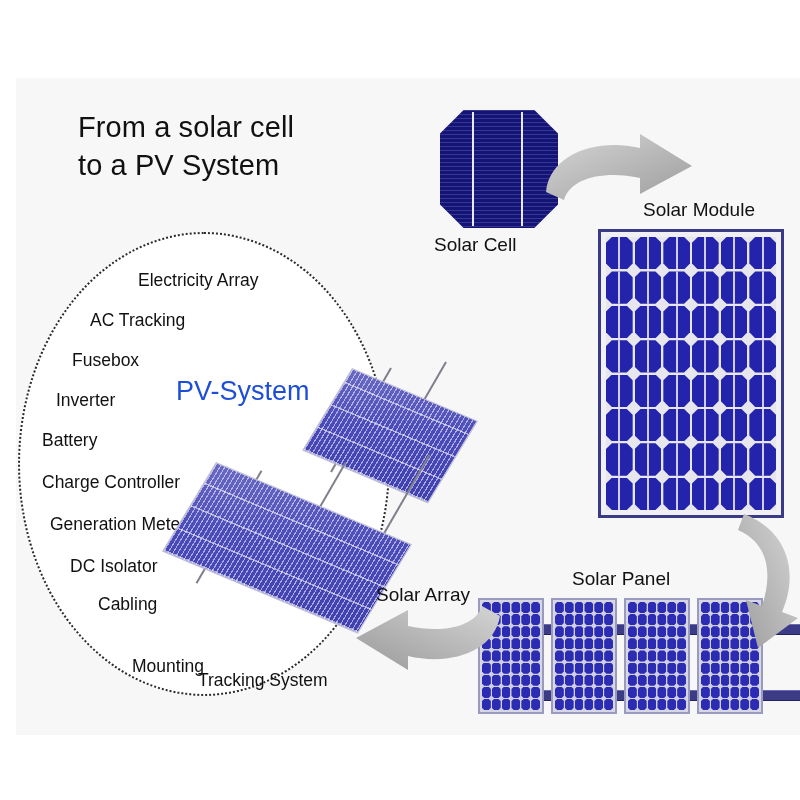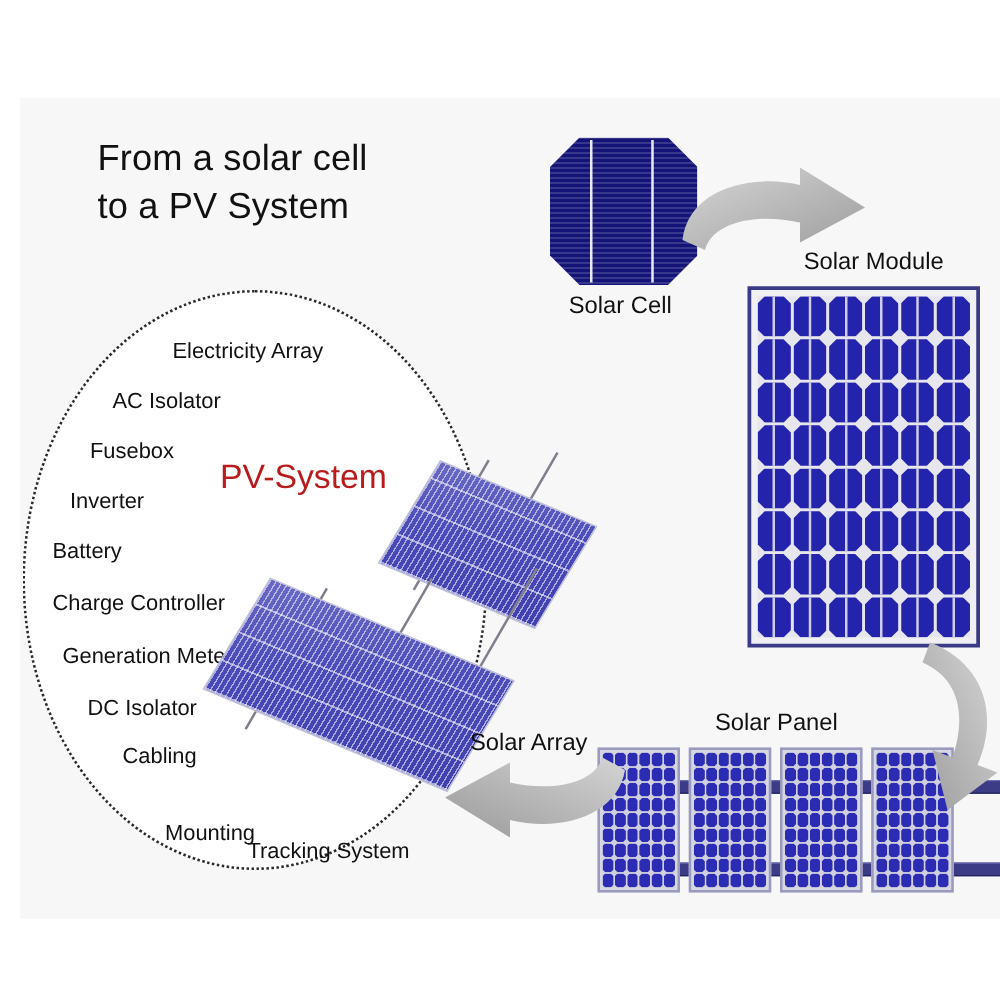--- a/index.html
+++ b/index.html
@@ -19,21 +19,21 @@
   
   .circle{position:absolute;left:18px;top:232px;width:368px;height:460px;
           border:2.3px dotted #2a2a2a;border-radius:50%;
           background:#ffffff;}
 
   
   .complist{position:absolute;left:20px;top:262px;width:330px;
             font-size:17.5px;color:#111;}
   .complist .ci{position:absolute;white-space:nowrap;}
 
-  .pvsys{position:absolute;left:176px;top:366px;font-size:27px;color:#b91c1c;
+  .pvsys{position:absolute;left:176px;top:376px;font-size:27px;color:#1d4ed8;
          white-space:nowrap;}
 
   
   .lbl{position:absolute;font-size:19px;color:#111;white-space:nowrap;}
 
   
   .cell{position:absolute;left:440px;top:110px;width:118px;height:118px;}
   .cell .body{position:absolute;inset:0;background:#141478;
      -webkit-clip-path:polygon(20% 0,80% 0,100% 20%,100% 80%,80% 100%,20% 100%,0 80%,0 20%);
      clip-path:polygon(20% 0,80% 0,100% 20%,100% 80%,80% 100%,20% 100%,0 80%,0 20%);}
@@ -100,41 +100,41 @@
 
   <div class="title">
     <div>From a solar cell</div>
     <div>to a PV System</div>
   </div>
 
   <div class="circle"></div>
 
   <div class="complist">
     <div class="ci" style="left:118px;top:8px;">Electricity Array</div>
-    <div class="ci" style="left:70px; top:48px;">AC Isolator</div>
+    <div class="ci" style="left:70px; top:48px;">AC Tracking</div>
     <div class="ci" style="left:52px; top:88px;">Fusebox</div>
     <div class="ci" style="left:36px; top:128px;">Inverter</div>
     <div class="ci" style="left:22px; top:168px;">Battery</div>
     <div class="ci" style="left:22px; top:210px;">Charge Controller</div>
     <div class="ci" style="left:30px; top:252px;">Generation Meter</div>
     <div class="ci" style="left:50px; top:294px;">DC Isolator</div>
     <div class="ci" style="left:78px; top:332px;">Cabling</div>
     <div class="ci" style="left:112px;top:370px;margin-top:24px;">Mounting</div>
     <div class="ci" style="left:178px;top:408px;">Tracking System</div>
   </div>
 
   <div class="pvsys">PV-System</div>
 
   <div class="cell">
     <div class="body"></div>
     <div class="fingers"></div>
     <div class="bus b1"></div>
     <div class="bus b2"></div>
   </div>
-  <div class="lbl" style="left:455px;top:234px;">Solar Cell</div>
+  <div class="lbl" style="left:434px;top:234px;">Solar Cell</div>
 
   <div class="lbl" style="left:643px;top:199px;">Solar Module</div>
   <div class="module">
     <div class="inner" id="module-grid">
         <div class="mcell"></div>
         <div class="mcell"></div>
         <div class="mcell"></div>
         <div class="mcell"></div>
         <div class="mcell"></div>
         <div class="mcell"></div>

